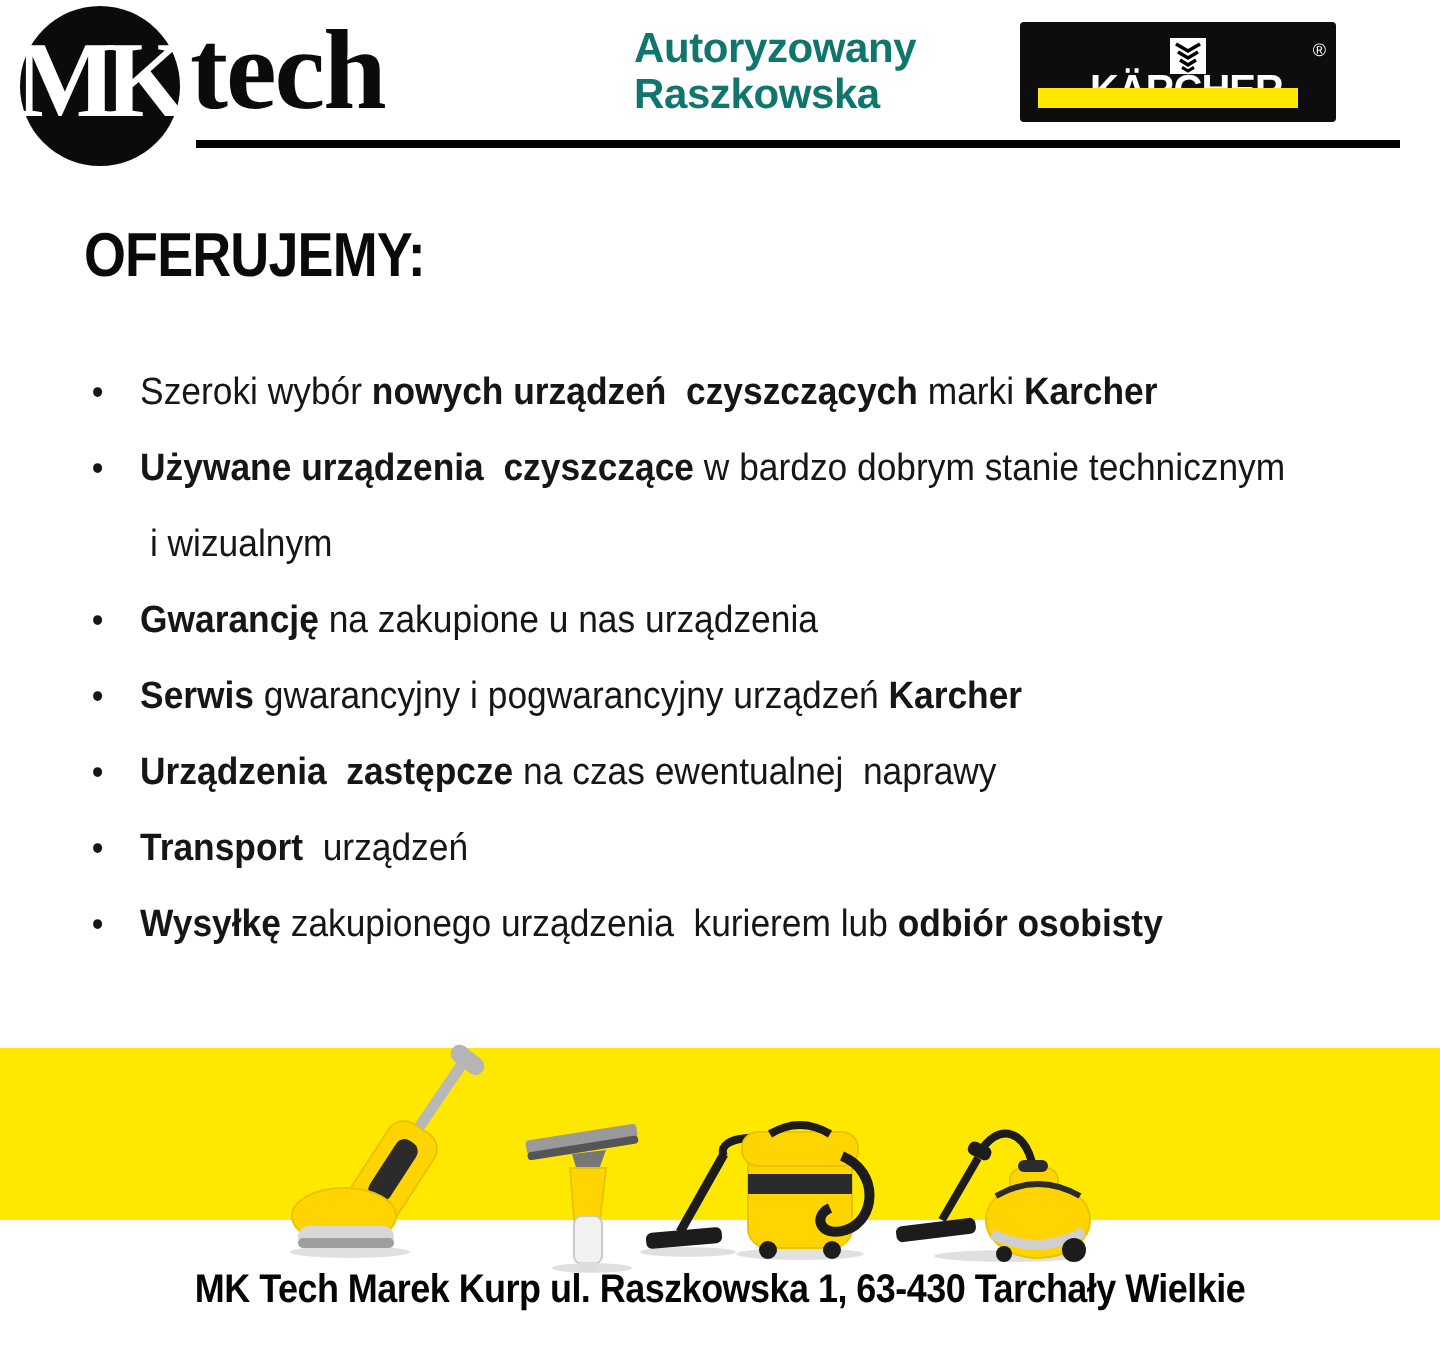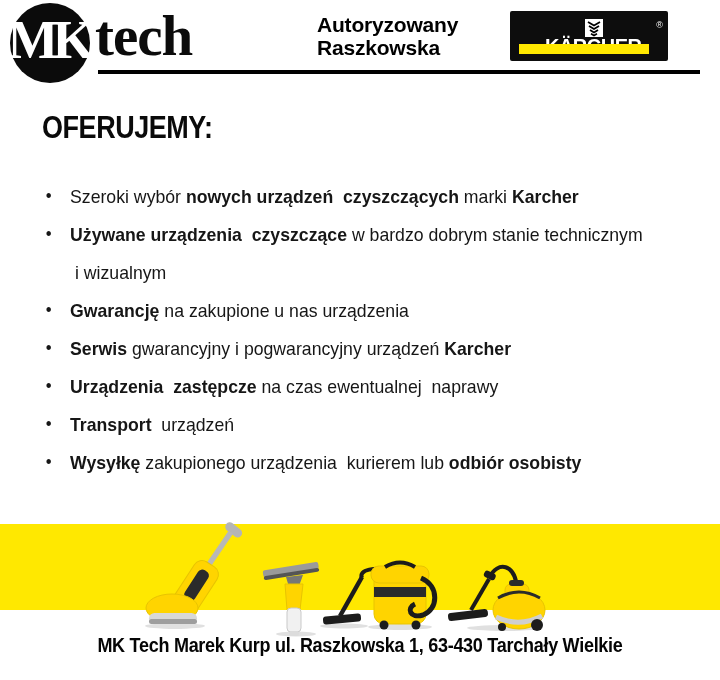--- a/index.html
+++ b/index.html
@@ -11,21 +11,21 @@
   .logo-row{position:absolute;left:10px;top:3px;display:flex;align-items:center;height:80px;}
   .mk-circle{width:80px;height:80px;border-radius:50%;background:#0b0b0b;
     display:flex;align-items:center;justify-content:center;flex:0 0 auto;}
   .mk-circle .mk{
     font-family:"Liberation Serif",serif;font-weight:bold;color:#fff;
     font-size:54px;letter-spacing:-6px;margin-left:-4px;padding-bottom:6px;}
   .tech{
     font-family:"Liberation Serif",serif;font-weight:bold;color:#0b0b0b;
     font-size:57px;line-height:80px;margin-left:5px;letter-spacing:-1px;padding-bottom:14px;}
   .dist{position:absolute;left:317px;top:13px;font-weight:bold;font-size:21px;
-    line-height:23px;letter-spacing:-0.2px;color:#000000;}
+    line-height:23px;letter-spacing:-0.2px;color:#0f766e;}
   .karcher{position:absolute;left:510px;top:11px;width:158px;height:50px;
     background:#0d0d0d;border-radius:2px;}
   .k-row{display:flex;align-items:center;padding:8px 0 0 9px;flex-direction:column;}
   .k-icon{width:18px;height:18px;background:#fff;flex:0 0 auto;display:block;}
   .k-text{color:#fff;font-weight:bold;font-size:21px;letter-spacing:-0.5px;
     margin-left:4px;line-height:18px;transform:scaleX(0.95);transform-origin:left center;white-space:nowrap;}
   .k-reg{position:absolute;right:5px;top:9px;color:#fff;font-size:9px;}
   .k-bar{position:absolute;left:9px;top:33px;width:130px;height:10px;background:#FFE800;}
   .header-rule{position:absolute;left:98px;top:70px;width:602px;height:4px;background:#000;}
   

